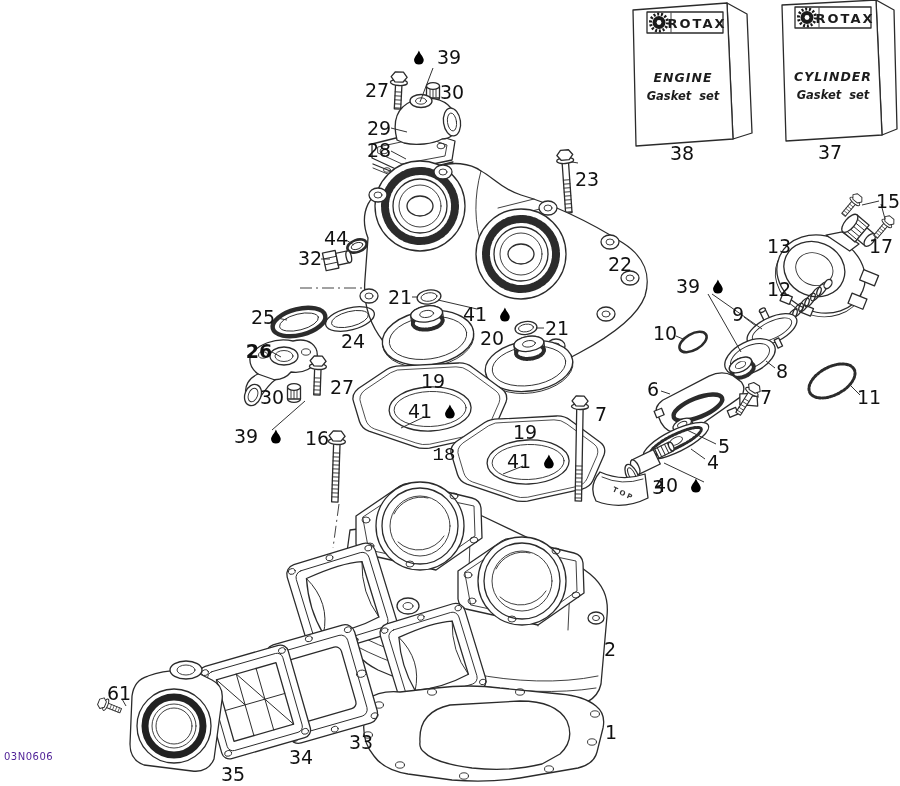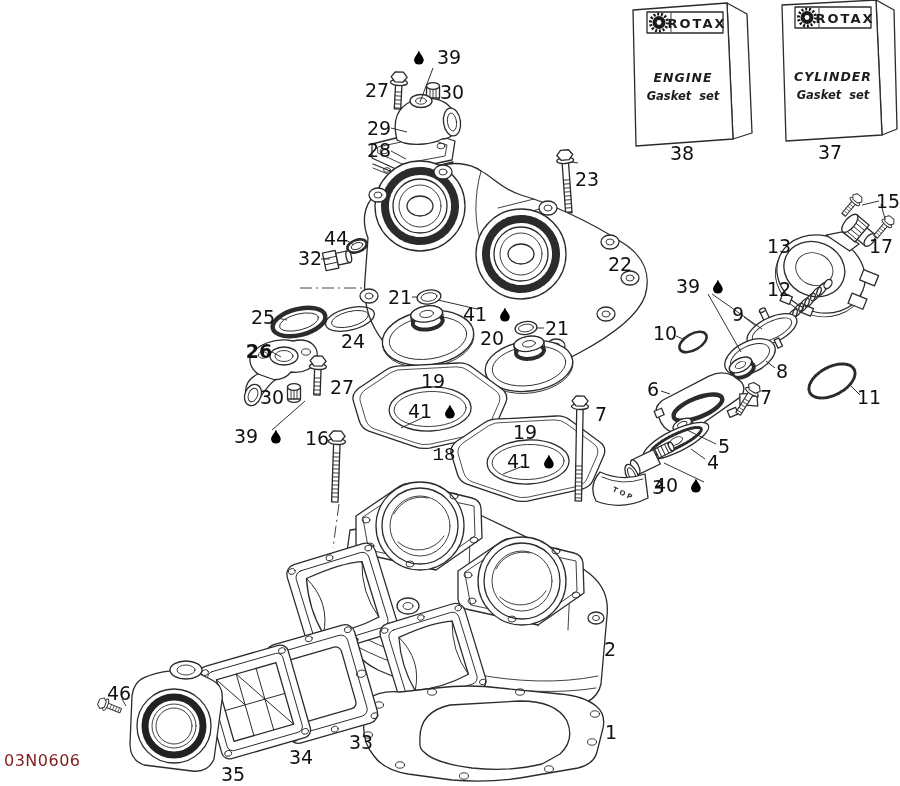--- a/index.html
+++ b/index.html
@@ -17,21 +17,21 @@
   .dashdot{stroke:#444;stroke-width:1;stroke-dasharray:12 4 2 4;fill:none;}
   .leader{stroke:#333;stroke-width:1;fill:none;}
   .pkg-brand{font-size:13px;font-weight:bold;letter-spacing:2px;}
   .pkg-title{font-size:12.5px;font-weight:bold;font-style:italic;letter-spacing:1px;}
   .pkg-sub{font-size:11.5px;font-weight:bold;font-style:italic;word-spacing:4px;}
   .top-marking{font-size:7px;font-weight:bold;letter-spacing:2.5px;fill:#333;}
   .callout{position:absolute;transform:translate(-50%,-50%);display:flex;align-items:center;
            gap:12px;font-size:19px;color:#111;white-space:nowrap;line-height:1;}
   .callout .drop svg{display:block;}
   .callout .drop path{fill:#000;}
-  #footer-code{position:absolute;left:4px;top:751px;font-size:16px;color:#7f1d1d;letter-spacing:0.5px;}
+  #footer-code{position:absolute;left:4px;top:751px;font-size:10px;color:#4c1d95;letter-spacing:0.5px;}
 </style>
 </head>
 <body>
 
 <div id="stage">
 
 <svg width="900" height="786" viewBox="0 0 900 786">
   <defs>
     <g id="boreflange">
       <path class="fw" d="M-64,-10 L-20,-40 Q-14,-44 -6,-42 L52,-28 Q60,-26 61,-18 L62,12 L16,44 L-56,28 Q-63,26 -64,18 Z"></path>
@@ -752,21 +752,21 @@
     <span class="num">2</span>
 
   </div>
       <div class="callout" style="left: 611px; top: 732px;">
 
     <span class="num">1</span>
 
   </div>
       <div class="callout" style="left: 119px; top: 693px;">
 
-    <span class="num">46</span>
+    <span class="num">61</span>
 
   </div>
       <div class="callout" style="left: 233px; top: 774px;">
 
     <span class="num">35</span>
 
   </div>
       <div class="callout" style="left: 301px; top: 757px;">
 
     <span class="num">34</span>

